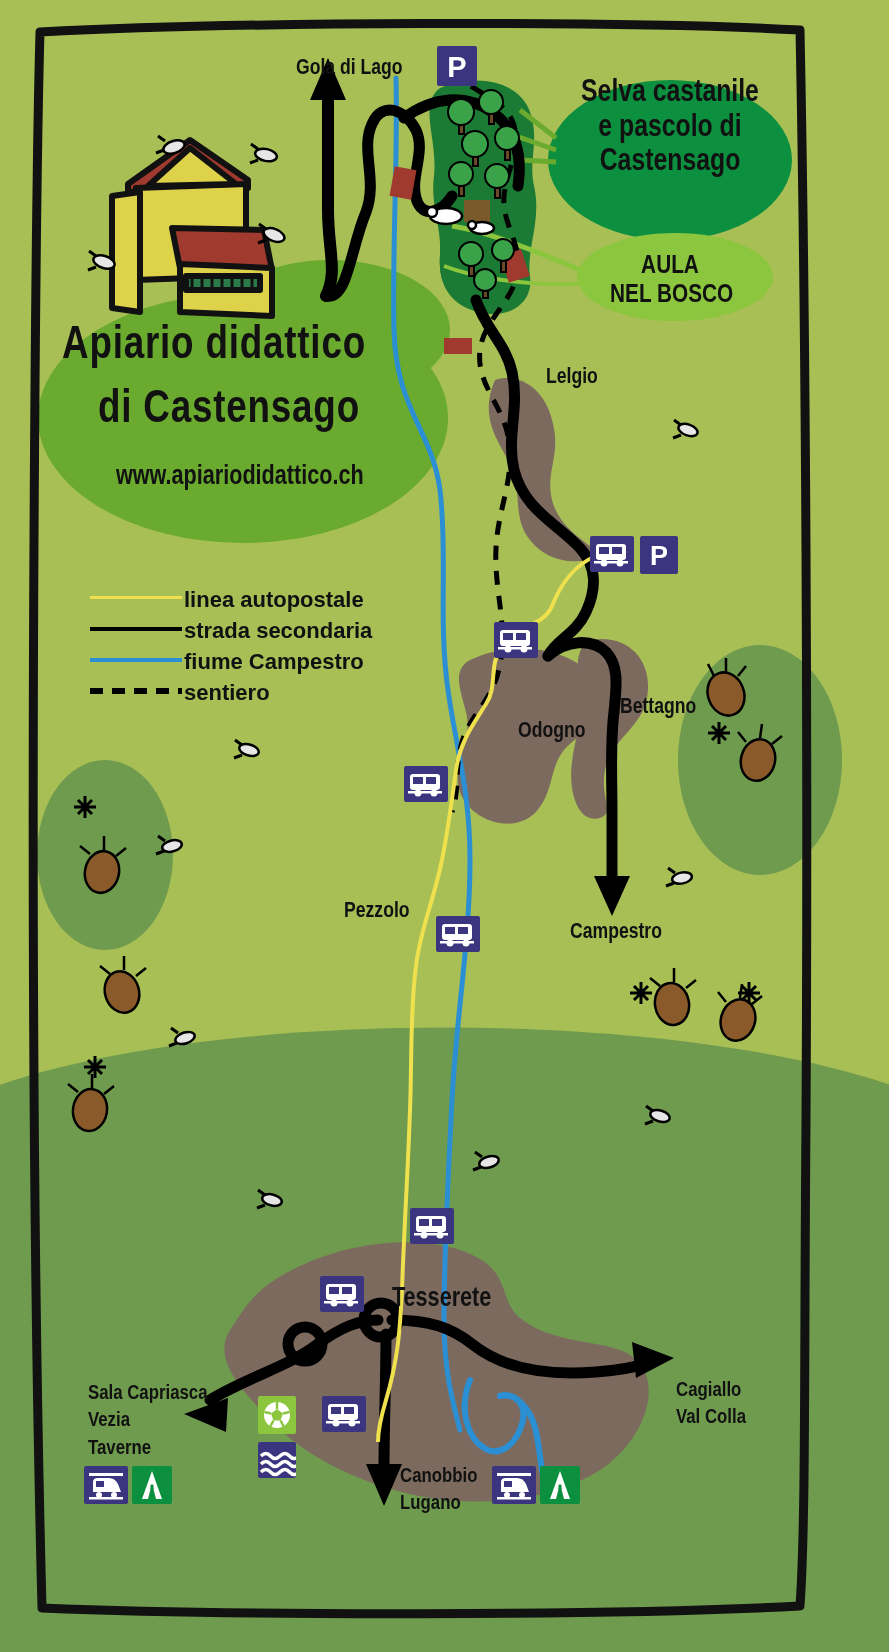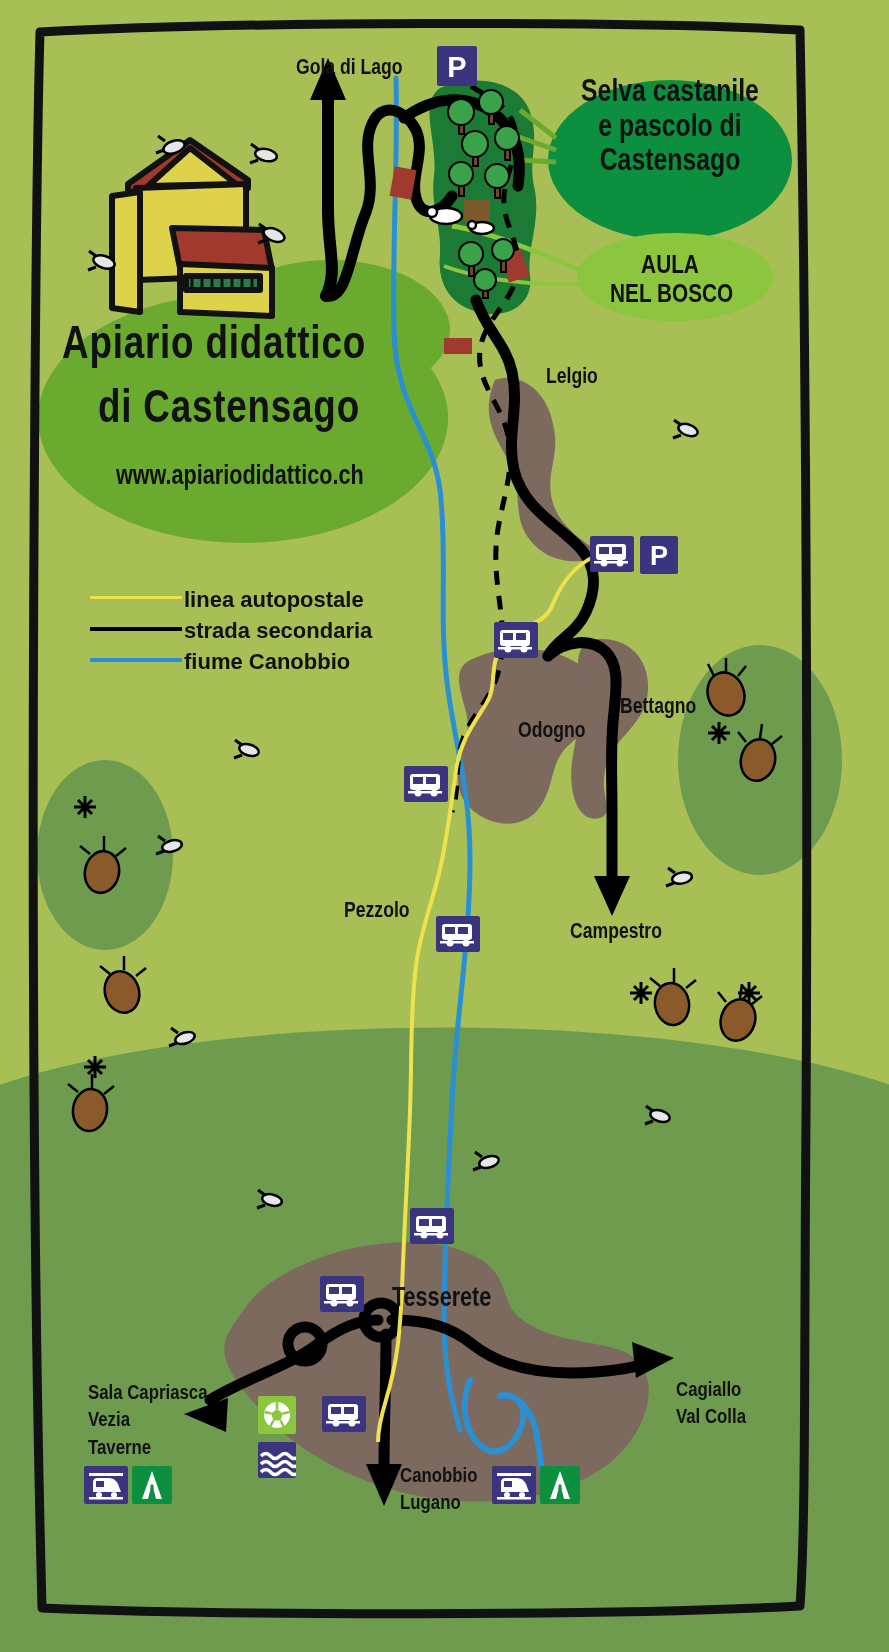--- a/index.html
+++ b/index.html
@@ -370,21 +370,27 @@
     <div class="leg-row">
       <span class="leg-key">
           <span class="k-line k-black-thin"></span>
         </span>
       <span class="leg-label">strada secondaria</span>
     </div>
     <div class="leg-row">
       <span class="leg-key">
           <span class="k-line k-blue"></span>
         </span>
-      <span class="leg-label">fiume Canobbio</span>
+      <span class="leg-label">fiume Campestro</span>
+    </div>
+    <div class="leg-row">
+      <span class="leg-key">
+          <span class="k-line k-dash"></span>
+        </span>
+      <span class="leg-label">sentiero</span>
     </div>
   </div>
 
   <div class="pict blue" style="left:437px;top:46px;width:40px;height:40px;">
     <svg viewBox="0 0 40 40" width="40" height="40" aria-hidden="true">
       <text x="20" y="31" text-anchor="middle" font-family="Liberation Sans, sans-serif" font-size="29" font-weight="bold" fill="#fff">P</text>
     </svg>
   </div>
 
   <div class="pict blue" style="left:590px;top:536px;width:44px;height:36px;">

